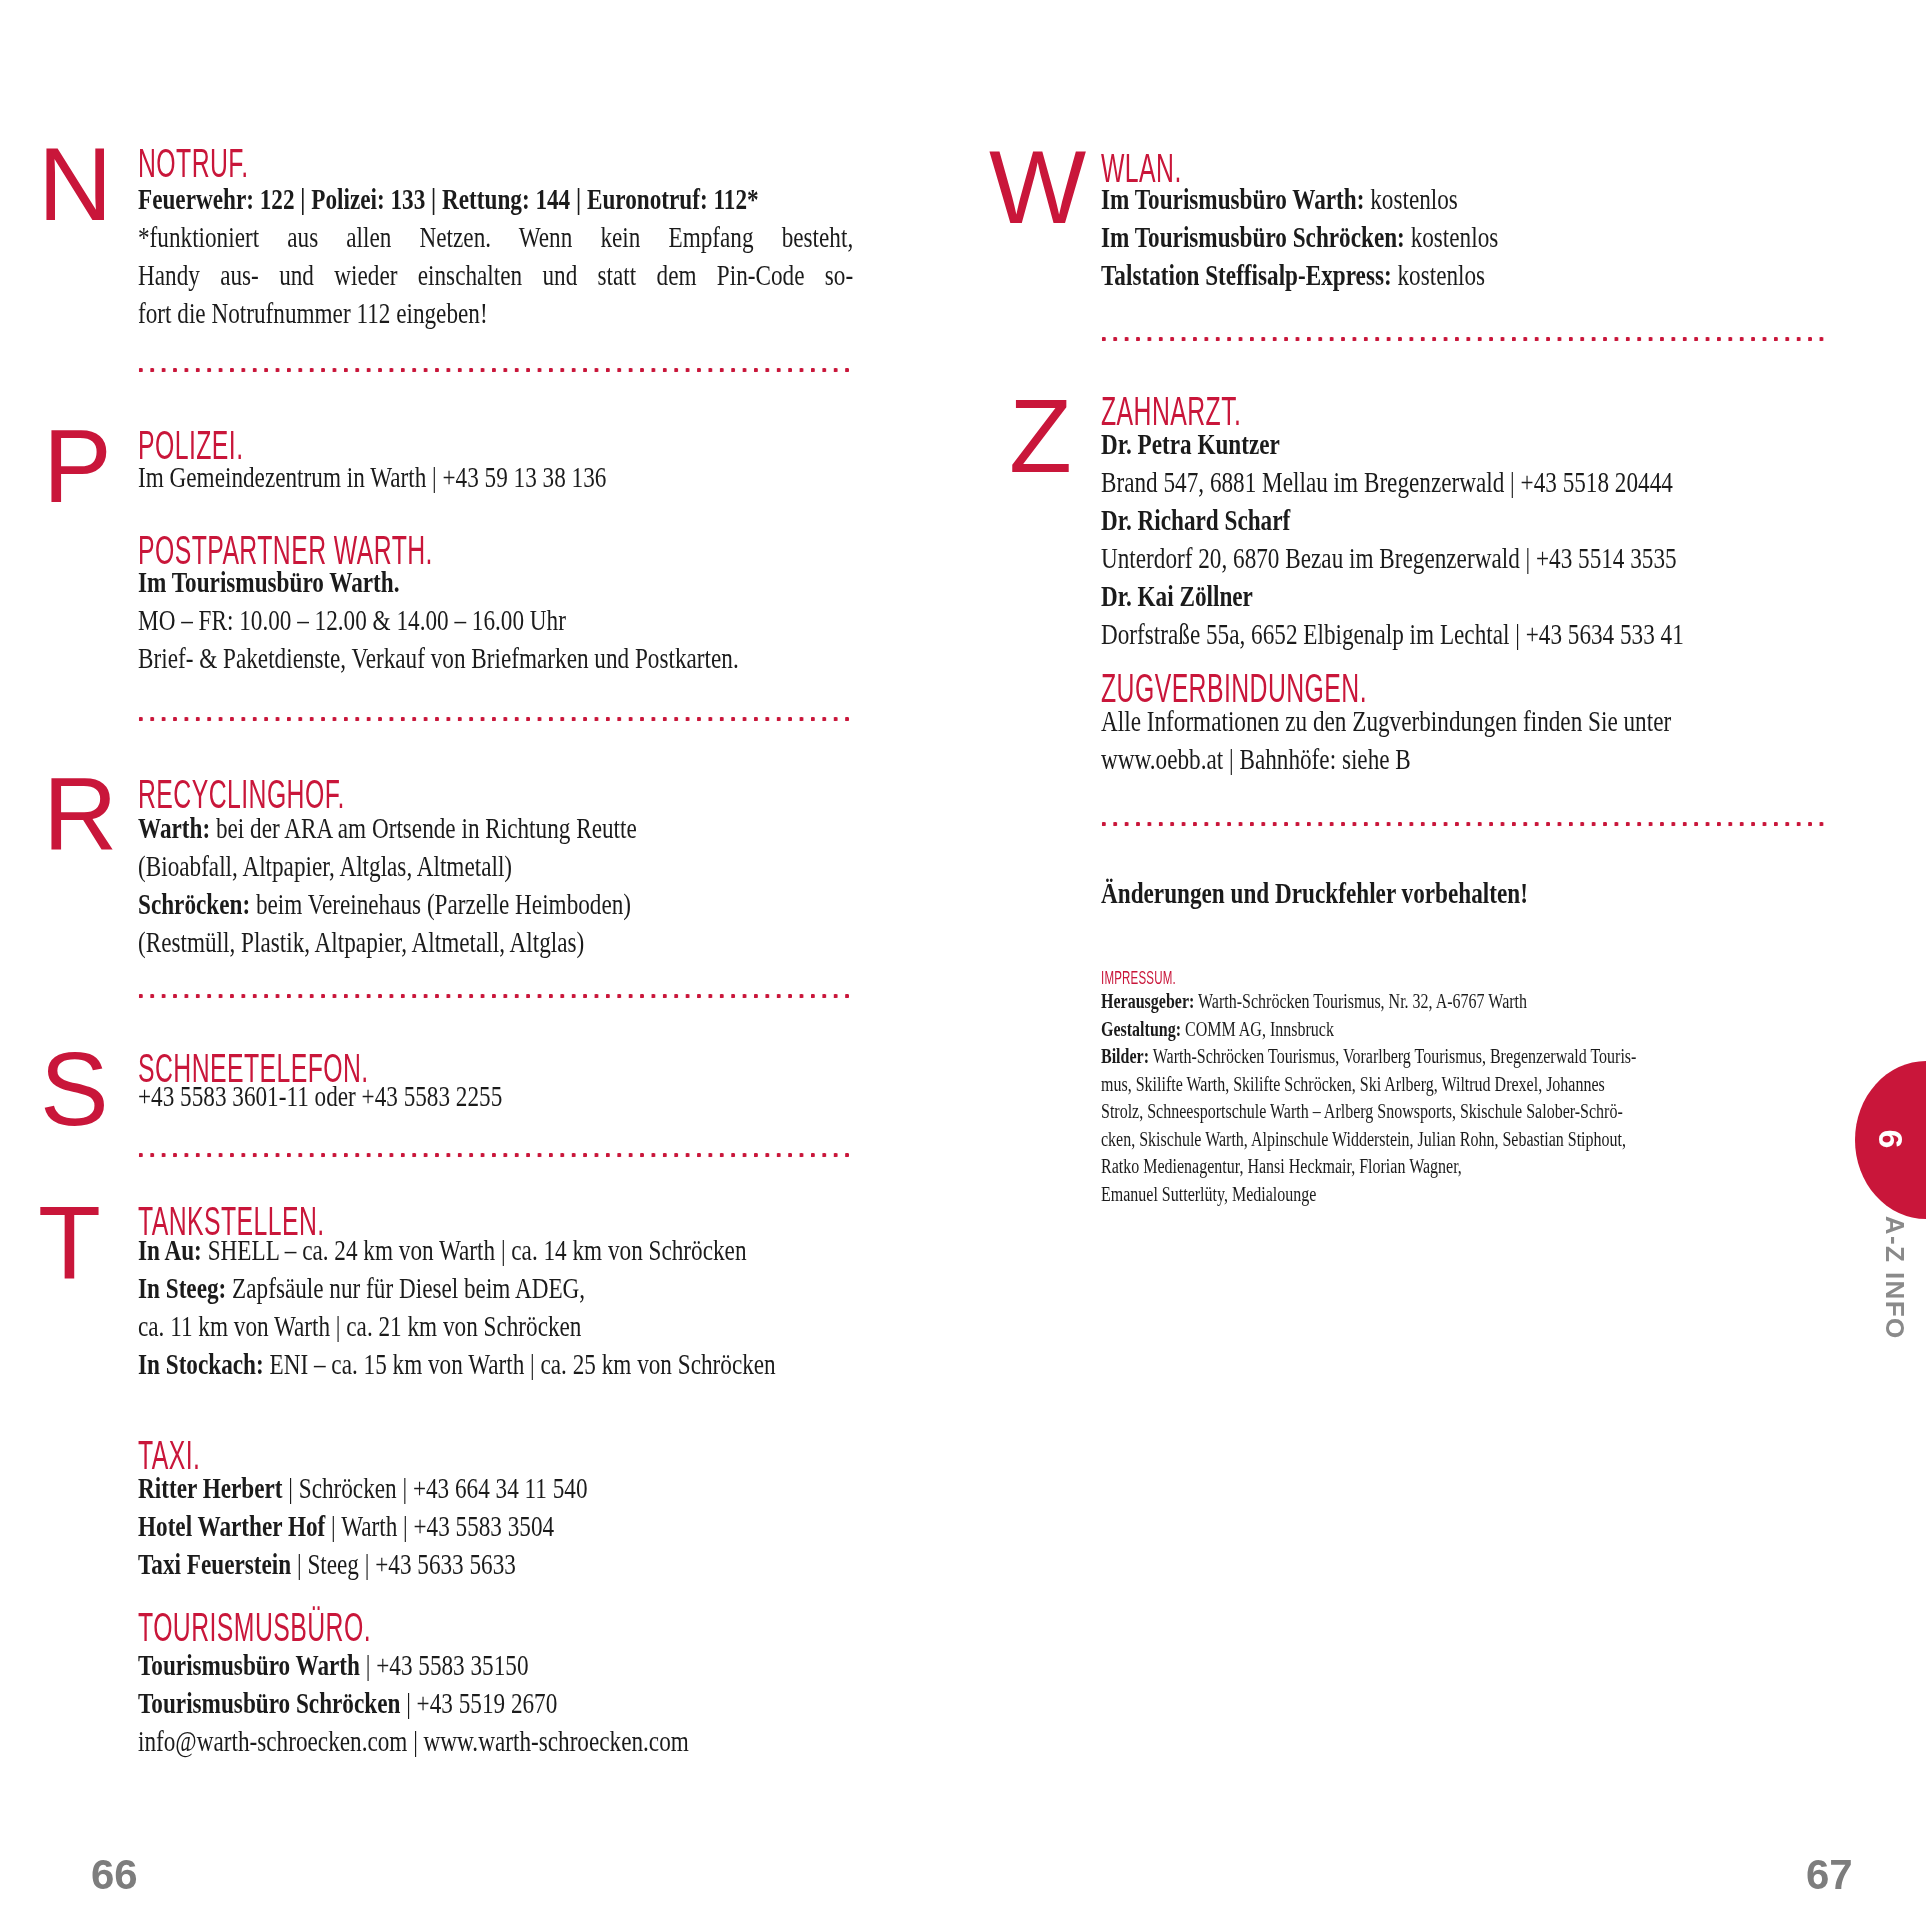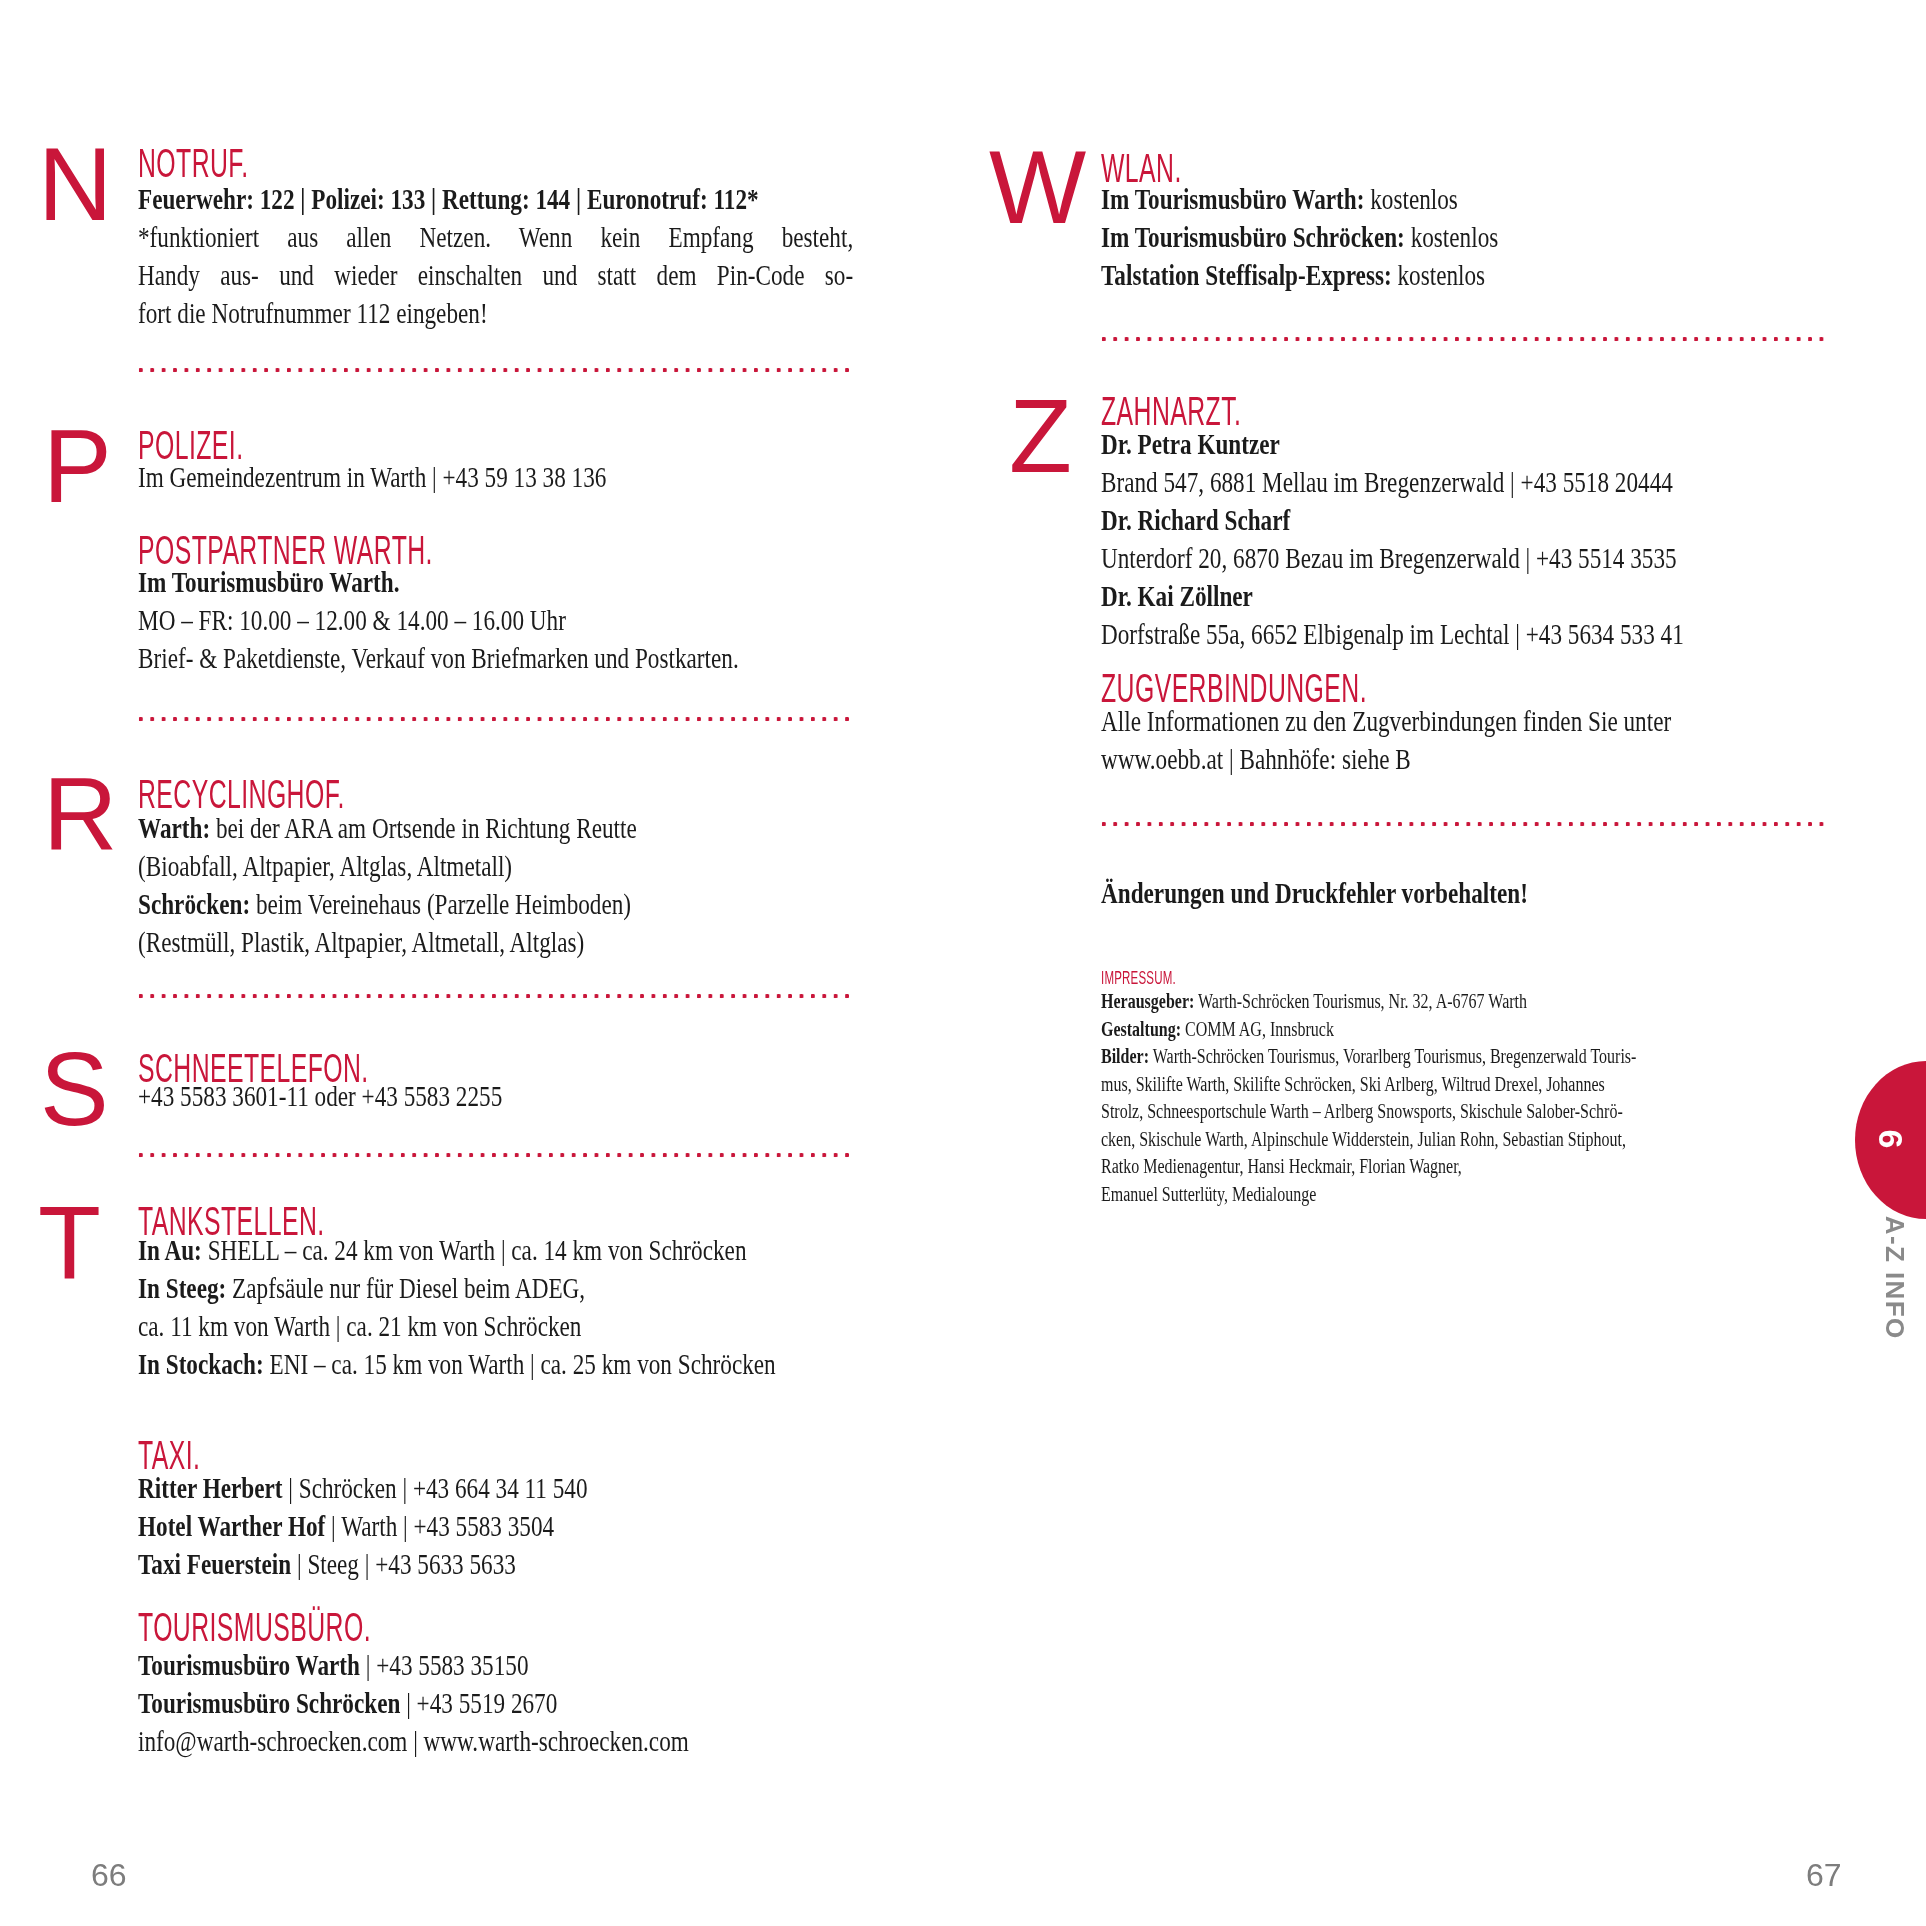--- a/index.html
+++ b/index.html
@@ -55,22 +55,23 @@
   .dots{
     position:absolute;height:5.5px;
     background-image:radial-gradient(circle at 2.8px 2.8px,var(--red) 1.9px,transparent 2.3px);
     background-size:11.4px 5.5px;
     background-repeat:repeat-x;
     background-position:left center;
   }
   .pagenum{
     position:absolute;
     font-family:"Liberation Sans",sans-serif;
-    font-size:32px;line-height:32px;
+    font-size:42px;line-height:32px;
     color:var(--gray);
+    font-weight:bold;
   }
   .tab{
     position:absolute;left:1855px;top:1061px;
     width:71px;height:158px;
     background:var(--red);
     border-radius:71px 0 0 71px / 79px 0 0 79px;
   }
   .tab-num{
     position:absolute;left:1855px;top:1121px;
     width:71px;height:36px;

